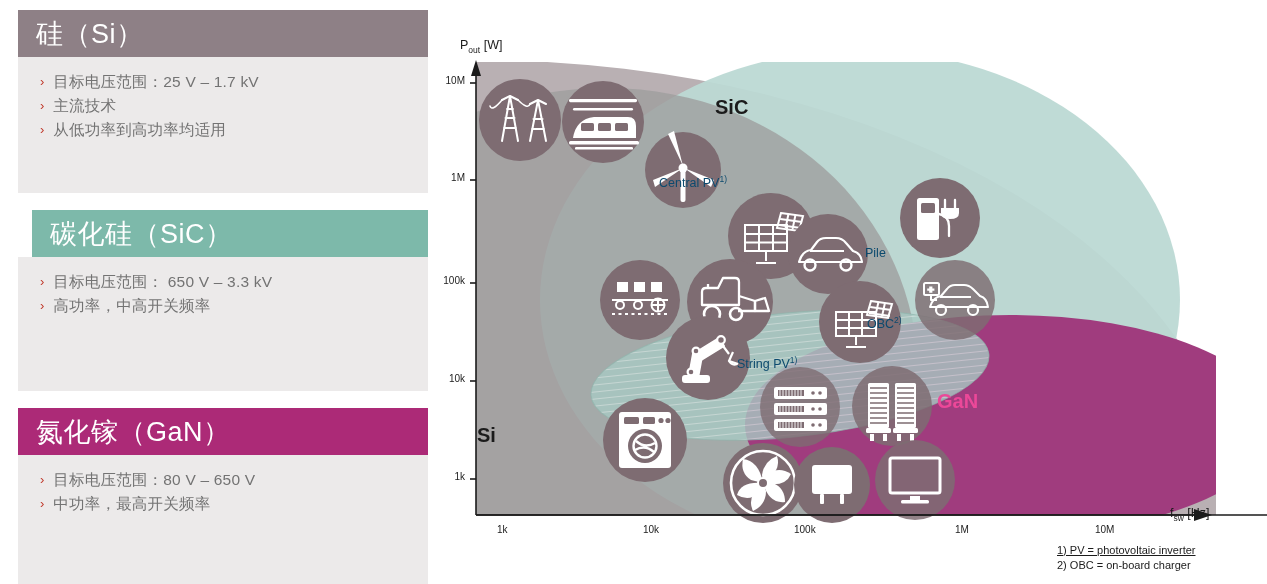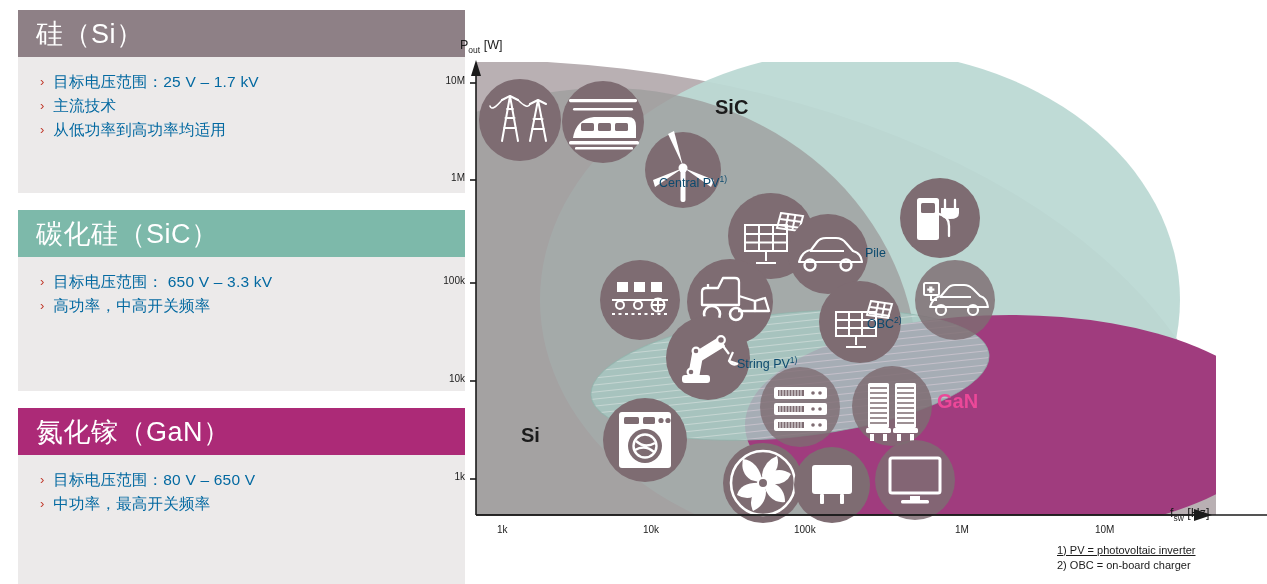--- a/index.html
+++ b/index.html
@@ -6,37 +6,37 @@
   body{
     width:1267px;height:584px;
     background:#ffffff;
     font-family:"Liberation Sans","DejaVu Sans",sans-serif;
     overflow:hidden;
     position:relative;
   }
 
   
   .panels{position:absolute;left:18px;top:10px;width:410px;}
-  .card{width:447px;margin-bottom:17px;}
+  .card{width:410px;margin-bottom:17px;}
   .card-header{
     height:47px;display:flex;align-items:center;
     padding-left:18px;box-sizing:border-box;
   }
   .card-header span{
     color:#ffffff;font-size:27px;font-weight:400;letter-spacing:.5px;
   }
   .card-body{
     background:#eceaea;padding:14px 0 16px 0;
   }
   .bullet{
     display:flex;align-items:flex-start;
     padding:0 10px 0 22px;margin-bottom:3px;
   }
   .chev{color:#c0392b;font-size:13px;line-height:21px;margin-right:9px;flex:0 0 auto;}
-  .btext{color:#0369a1;font-size:15.5px;line-height:21px;letter-spacing:.2px;}
+  .btext{color:#737373;font-size:15.5px;line-height:21px;letter-spacing:.2px;}
   .h-si{background:#8e8086;}
   .h-sic{background:#7db9aa;}
   .h-gan{background:#ac2a77;}
   .body-si{height:106px;}
   .body-sic{height:104px;}
   .body-gan{height:104px;}
 
   
   .chart{position:absolute;left:440px;top:0;width:827px;height:564px;}
   .plotsvg{position:absolute;left:0;top:0;}
@@ -79,21 +79,21 @@
         <span class="btext">主流技术</span>
       </div>
       <div class="bullet">
         <span class="chev" style="color: rgb(192, 57, 43);">›</span>
         <span class="btext">从低功率到高功率均适用</span>
       </div>
     </div>
   </div>
 
   <div class="card">
-    <div class="card-header h-sic" style="background: rgb(125, 185, 170);">
+    <div class="card-header h-sic" style="background: rgb(125, 185, 170); margin-left: 14px;">
       <span>碳化硅（SiC）</span>
     </div>
     <div class="card-body body-sic">
       <div class="bullet">
         <span class="chev" style="color: rgb(192, 57, 43);">›</span>
         <span class="btext">目标电压范围： 650 V – 3.3 kV</span>
       </div>
       <div class="bullet">
         <span class="chev" style="color: rgb(192, 57, 43);">›</span>
         <span class="btext">高功率，中高开关频率</span>
@@ -431,21 +431,21 @@
   <div class="tick ytick" style="left:-30px;top:373px;width:55px;">10k</div>
   <div class="tick ytick" style="left:-30px;top:471px;width:55px;">1k</div>
 
   <div class="tick" style="left:57px;top:524px;">1k</div>
   <div class="tick" style="left:203px;top:524px;">10k</div>
   <div class="tick" style="left:354px;top:524px;">100k</div>
   <div class="tick" style="left:515px;top:524px;">1M</div>
   <div class="tick" style="left:655px;top:524px;">10M</div>
 
   <div class="regionlab" style="left:275px;top:84px;color:#1b1b1b;">SiC</div>
-  <div class="regionlab" style="left:37px;top:412px;color:#1b1b1b;padding-left:44px;">Si</div>
+  <div class="regionlab" style="left:37px;top:412px;color:#1b1b1b;">Si</div>
   <div class="regionlab" style="left:497px;top:378px;color:#ec4899;">GaN</div>
 
   <div class="itemlab" style="left:219px;top:174px;">
     <span>Central PV</span><sup>1)</sup>
   </div>
   <div class="itemlab" style="left:425px;top:246px;">
     <span>Pile</span>
   </div>
   <div class="itemlab" style="left:427px;top:315px;">
     <span>OBC</span><sup>2)</sup>

